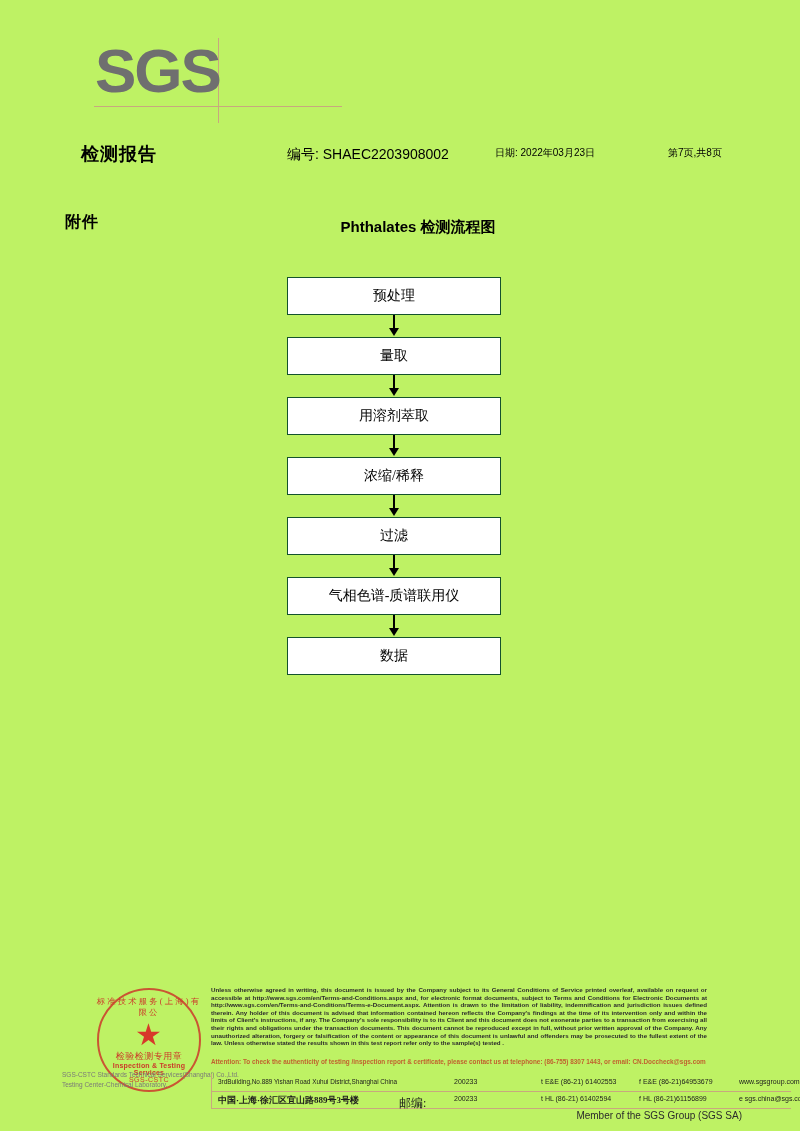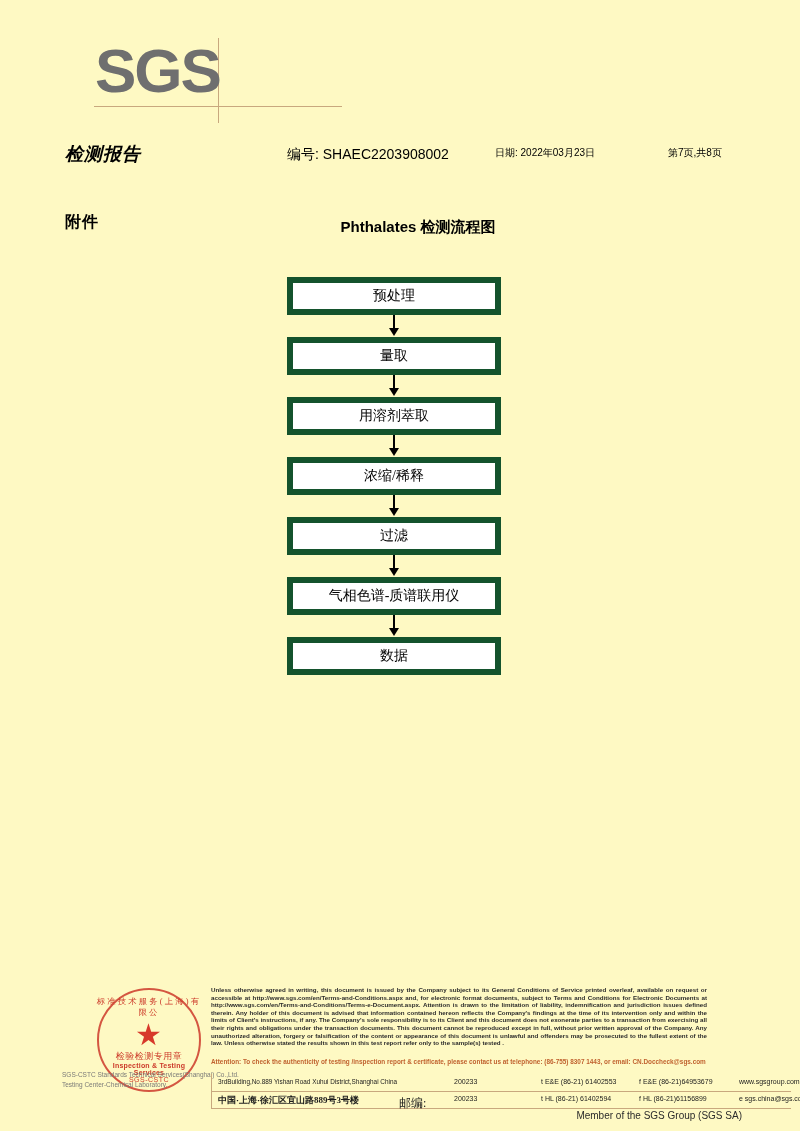--- a/index.html
+++ b/index.html
@@ -8,21 +8,21 @@
     background: #ffffff;
   }
   body {
     font-family: "Liberation Sans", sans-serif;
     color: #000000;
   }
   #page {
     position: relative;
     width: 800px;
     height: 1131px;
-    background: #fef9c3;
+    background: #bef264;
     overflow: hidden;
   }
 
   
   #logo-area {
     position: absolute;
     left: 95px;
     top: 38px;
     width: 200px;
     height: 80px;
@@ -58,27 +58,26 @@
   
   #header-row {
     position: absolute;
     left: 65px;
     top: 142px;
     width: 690px;
     height: 26px;
   }
   #report-title {
     position: absolute;
-    left: 0;
+    left: 16px;
     top: 0;
     font-size: 18px;
     font-weight: bold;
     font-family: "Liberation Serif", serif;
     letter-spacing: 1px;
-    font-style: italic;
   }
   #report-no {
     position: absolute;
     left: 222px;
     top: 4px;
     font-size: 14px;
     font-family: "Liberation Sans", sans-serif;
     white-space: nowrap;
   }
   #report-date {
@@ -121,21 +120,21 @@
   #flowchart {
     position: absolute;
     left: 287px;
     top: 277px;
     width: 216px;
   }
   .flow-node {
     position: relative;
     width: 214px;
     height: 38px;
-    border: 6px solid #14532d;
+    border: 1px solid #14532d;
     background: #ffffff;
     box-sizing: border-box;
     display: flex;
     align-items: center;
     justify-content: center;
     font-family: "Liberation Serif", serif;
     font-size: 14px;
     color: #000000;
   }
   .flow-connector {

